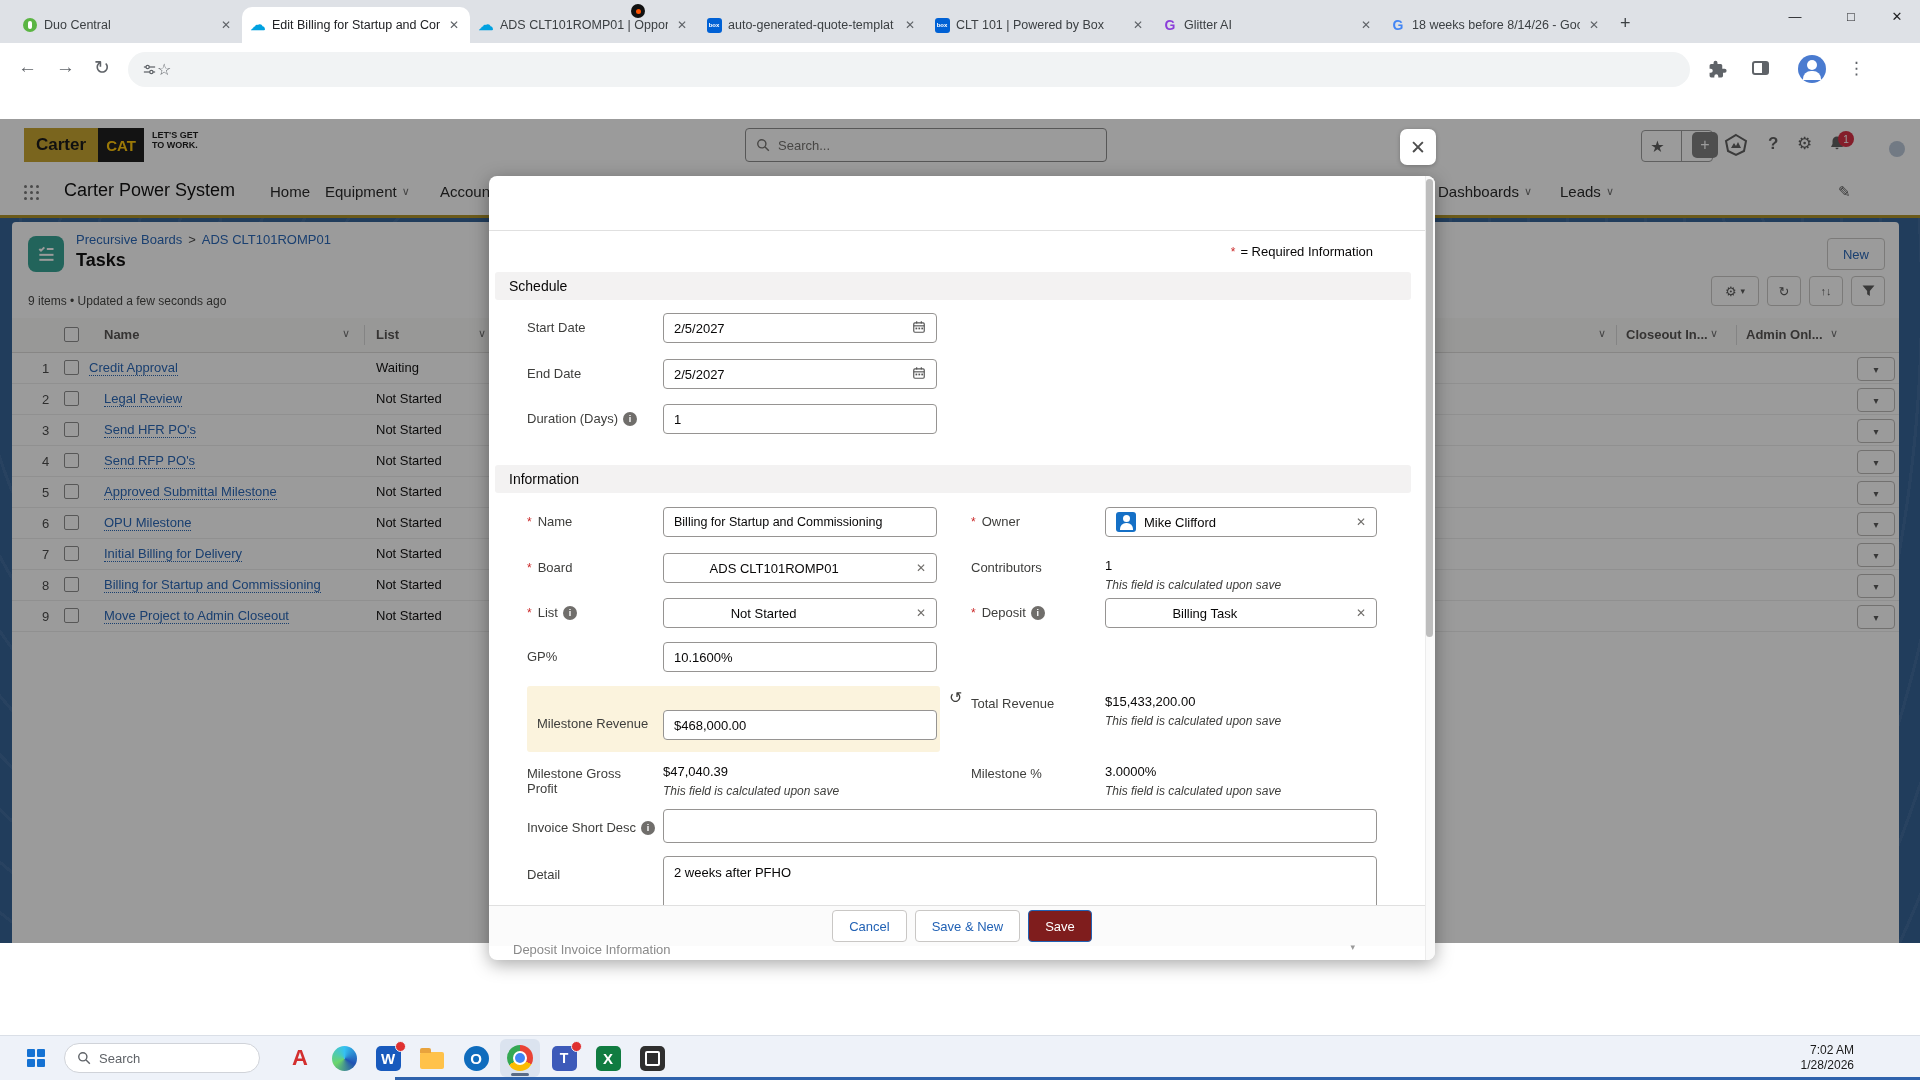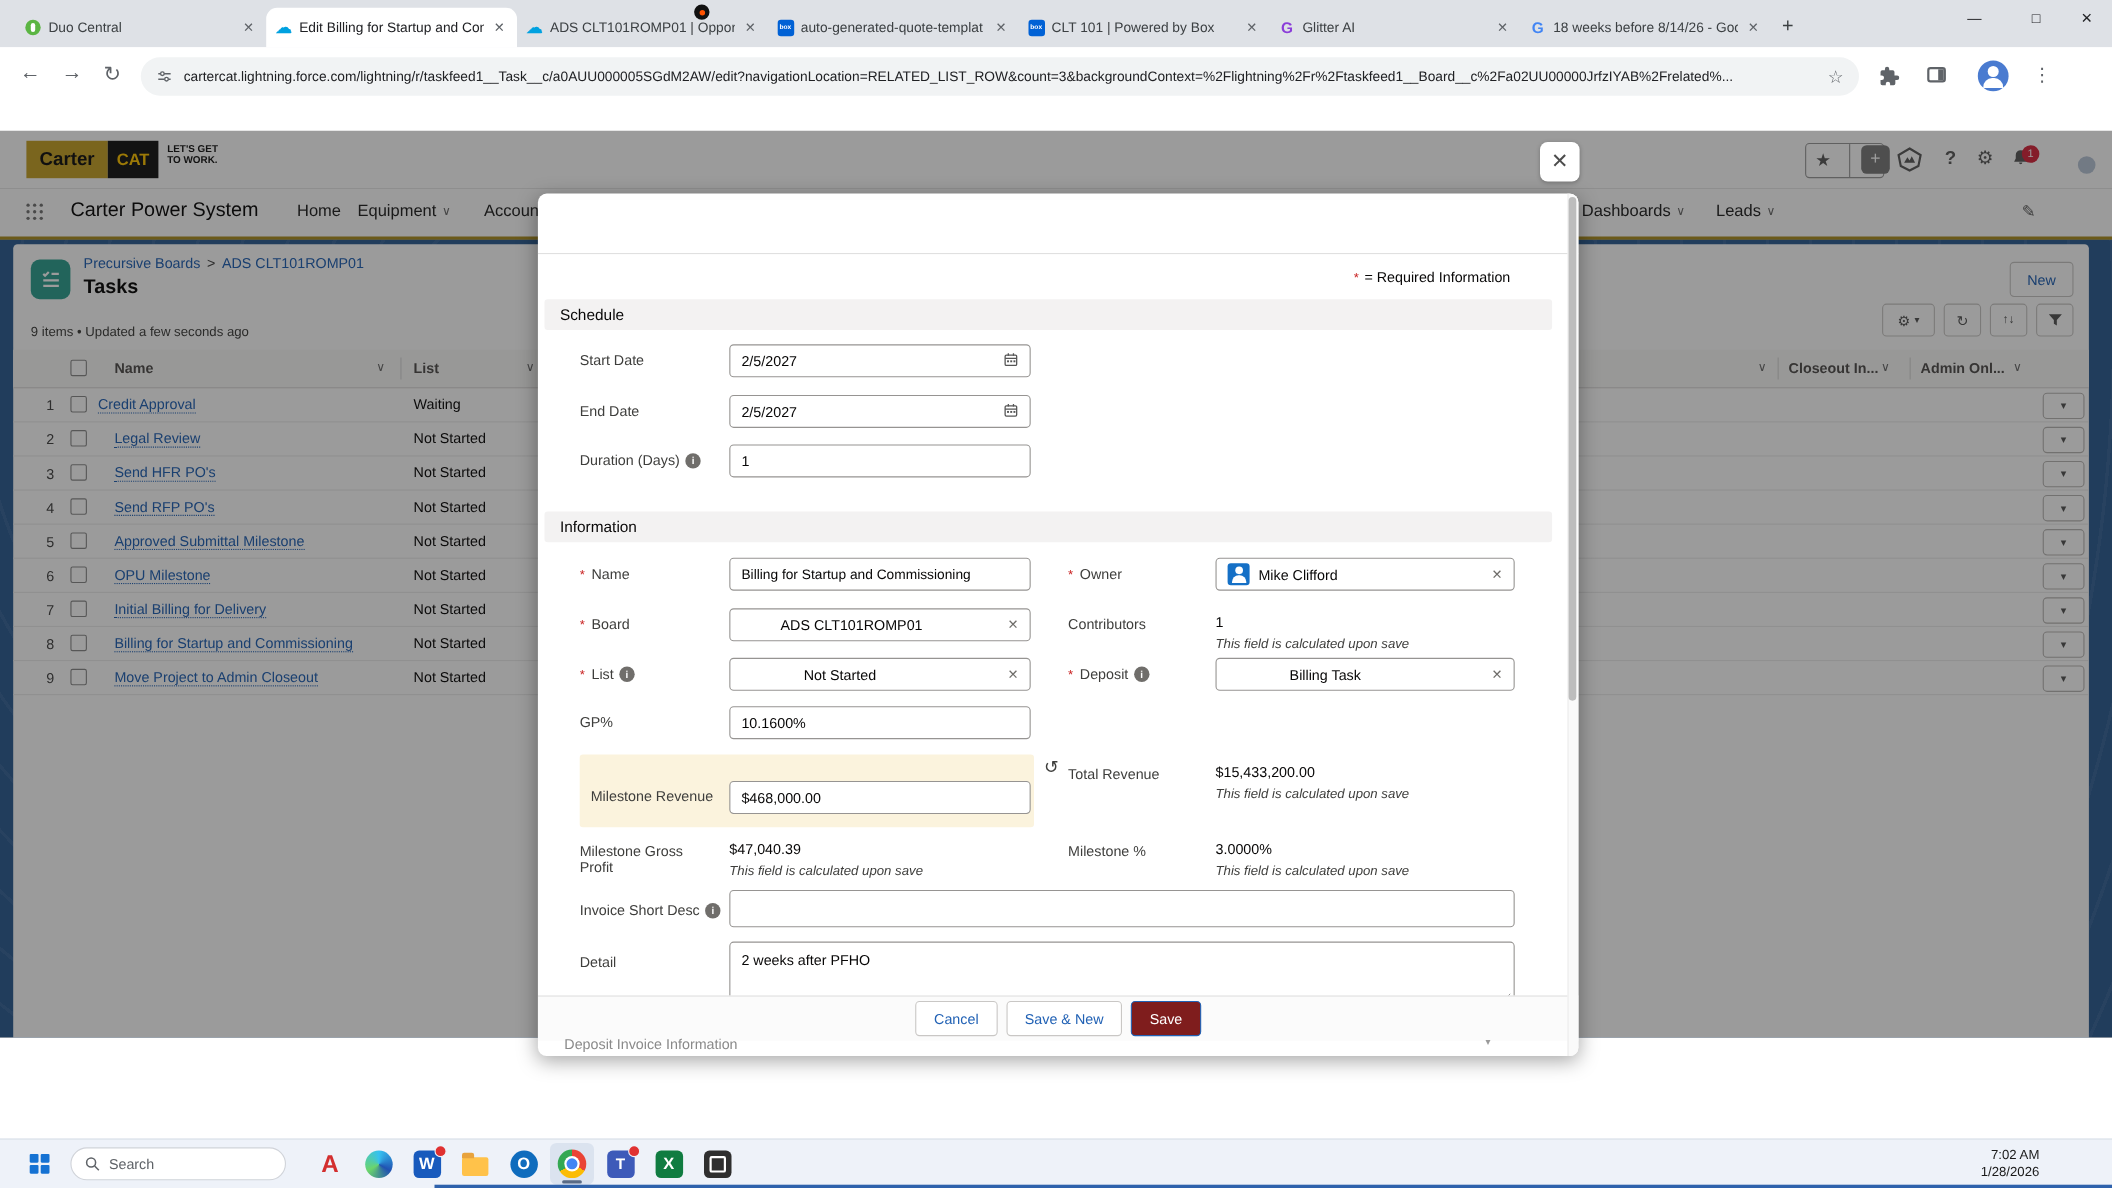--- a/index.html
+++ b/index.html
@@ -25,21 +25,21 @@
   #toolbar{left:0;top:43px;width:1920px;height:53px;background:#fff}
   .navarrow{color:#5f6368;font-size:19px;top:13px}
   #omnibox{left:128px;top:9px;width:1562px;height:35px;border-radius:18px;background:#f1f3f4;display:flex;align-items:center;box-sizing:border-box;padding:0 14px}
   #omnibox .url{font-size:12.5px;color:#202124;overflow:hidden;white-space:nowrap;flex:1;margin-left:10px}
   .tbicon{color:#5f6368}
   #bookmarksbar{left:0;top:96px;width:1920px;height:23px;background:#fff;border-bottom:1px solid #e4e7eb;
     display:flex;align-items:center;gap:20px;padding-left:12px;box-sizing:border-box;font-size:12px;color:#3c4043}
   .bm{display:flex;align-items:center;gap:6px}
   .bmi{width:14px;height:14px;border-radius:3px;display:flex;align-items:center;justify-content:center;color:#fff;font-size:9px;font-weight:bold}
   
-  #sf{left:0;top:119px;width:1920px;height:824px;background:#000000;overflow:hidden}
+  #sf{left:0;top:119px;width:1920px;height:824px;background:#eab308;overflow:hidden}
   #sfheader{left:0;top:0;width:1920px;height:52px;background:#fff}
   .logoC{left:24px;top:9px;width:74px;height:34px;background:#C7A229;color:#101010;font-weight:bold;font-size:17px;
      display:flex;align-items:center;justify-content:center}
   .logoCAT{left:98px;top:9px;width:46px;height:34px;background:#151515;color:#FFC400;font-weight:bold;font-size:15px;
      display:flex;align-items:center;justify-content:center}
   .logoTag{left:152px;top:11px;font-size:9px;font-weight:bold;color:#151515;line-height:10px}
   #sfsearch{left:745px;top:9px;width:362px;height:34px;border:1px solid #8b8b8b;border-radius:4px;background:#fff;
      display:flex;align-items:center;padding:0 10px;box-sizing:border-box;color:#706e6b;font-size:13px;gap:8px}
   .hico{color:#5a5a5a;font-size:17px}
   #navbar{left:0;top:52px;width:1920px;height:44px;background:#fff;border-bottom:3px solid #AD9021;box-sizing:content-box}
@@ -180,21 +180,20 @@
   <span class="navarrow ab" style="left:94px">↻</span>
   <div id="omnibox" class="ab">
     <svg width="15" height="15" viewBox="0 0 24 24">
         <g stroke="#5f6368" stroke-width="2" fill="none">
           <line x1="3" y1="8" x2="21" y2="8"></line>
           <line x1="3" y1="16" x2="21" y2="16"></line>
           <circle cx="9" cy="8" r="2.6" fill="#fff"></circle>
           <circle cx="15" cy="16" r="2.6" fill="#fff"></circle>
         </g>
       </svg>
-    <span class="url">cartercat.lightning.force.com/lightning/r/taskfeed1__Task__c/a0AUU000005SGdM2AW/edit?navigationLocation=RELATED_LIST_ROW&amp;count=3&amp;backgroundContext=%2Flightning%2Fr%2Ftaskfeed1__Board__c%2Fa02UU00000JrfzIYAB%2Frelated%...</span>
     <span class="tbicon" style="font-size:16px">☆</span>
   </div>
   <svg class="ab" style="left:1708px;top:17px" width="19" height="19" viewBox="0 0 24 24">
       <path fill="#5f6368" d="M20 11h-2V7a2 2 0 0 0-2-2h-4V3.5a2.5 2.5 0 0 0-5 0V5H4a2 2 0 0 0-2 2v4h1.5a2.5 2.5 0 0 1 0 5H2v4a2 2 0 0 0 2 2h4v-1.5a2.5 2.5 0 0 1 5 0V22h4a2 2 0 0 0 2-2v-4h2a2.5 2.5 0 0 0 0-5z"></path>
     </svg>
   <span class="ab panelic" style="left:1752px;top:18px;width:17px;height:14px;border:2px solid #5f6368;border-radius:3px;box-sizing:border-box">
       <span style="position:absolute;right:0;top:0;width:5px;height:10px;background:#5f6368"></span>
     </span>
   <span class="ab" style="left:1798px;top:12px;width:28px;height:28px;border-radius:50%;background:#4A7BD0">
       <span style="position:absolute;left:9px;top:5px;width:10px;height:10px;border-radius:50%;background:#fff"></span>
@@ -248,20 +247,27 @@
     <span>PSD Vendor Invoicin...</span>
   </span>
 </div>
 
 <div id="sf" class="ab">
 
   <div id="sfheader" class="ab">
     <div class="logoC ab">Carter</div>
     <div class="logoCAT ab">CAT</div>
     <div class="logoTag ab">LET'S GET<br>TO WORK.</div>
+    <div id="sfsearch" class="ab">
+      <svg width="14" height="14" viewBox="0 0 24 24">
+          <circle cx="10" cy="10" r="7" fill="none" stroke="#706e6b" stroke-width="2.4"></circle>
+          <line x1="15.5" y1="15.5" x2="22" y2="22" stroke="#706e6b" stroke-width="2.4"></line>
+        </svg>
+      <span>Search...</span>
+    </div>
     <div class="ab flex" style="left:1641px;top:11px;width:70px;height:30px;border:1px solid #9a9a9a;border-radius:4px;justify-content:space-around;color:#5a5a5a">
       <span>★</span>
       <span style="border-left:1px solid #9a9a9a;height:100%"></span>
       <span style="font-size:10px">▾</span>
     </div>
     <div class="ab flex" style="left:1692px;top:13px;width:26px;height:26px;background:#7a7a7a;border-radius:5px;color:#fff;justify-content:center;font-size:16px">+</div>
     <svg class="ab" style="left:1724px;top:14px" width="24" height="24" viewBox="0 0 24 24">
         <path fill="none" stroke="#5a5a5a" stroke-width="2" d="M12 2l10 6-2 10-8 4-8-4L2 8z"></path>
         <path fill="#5a5a5a" d="M7 15l3-5 2 3 2-4 3 6z"></path>
       </svg>

